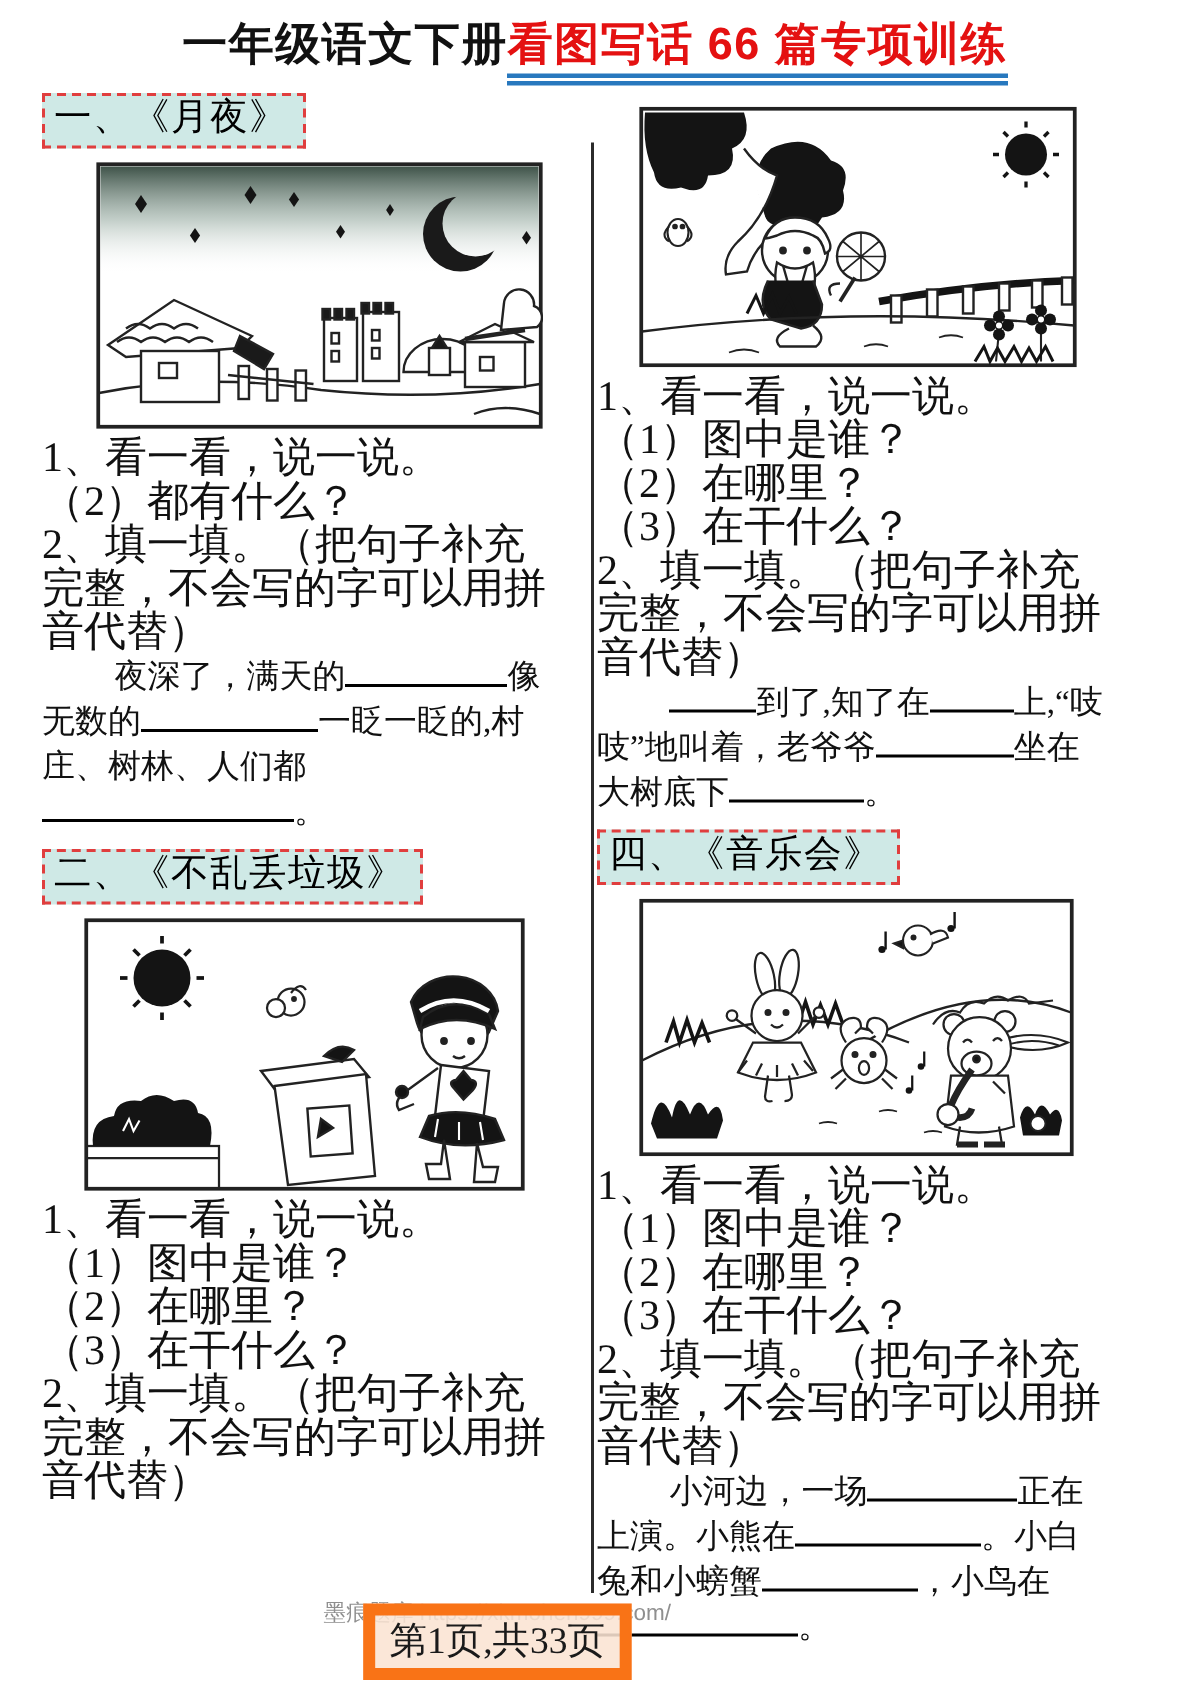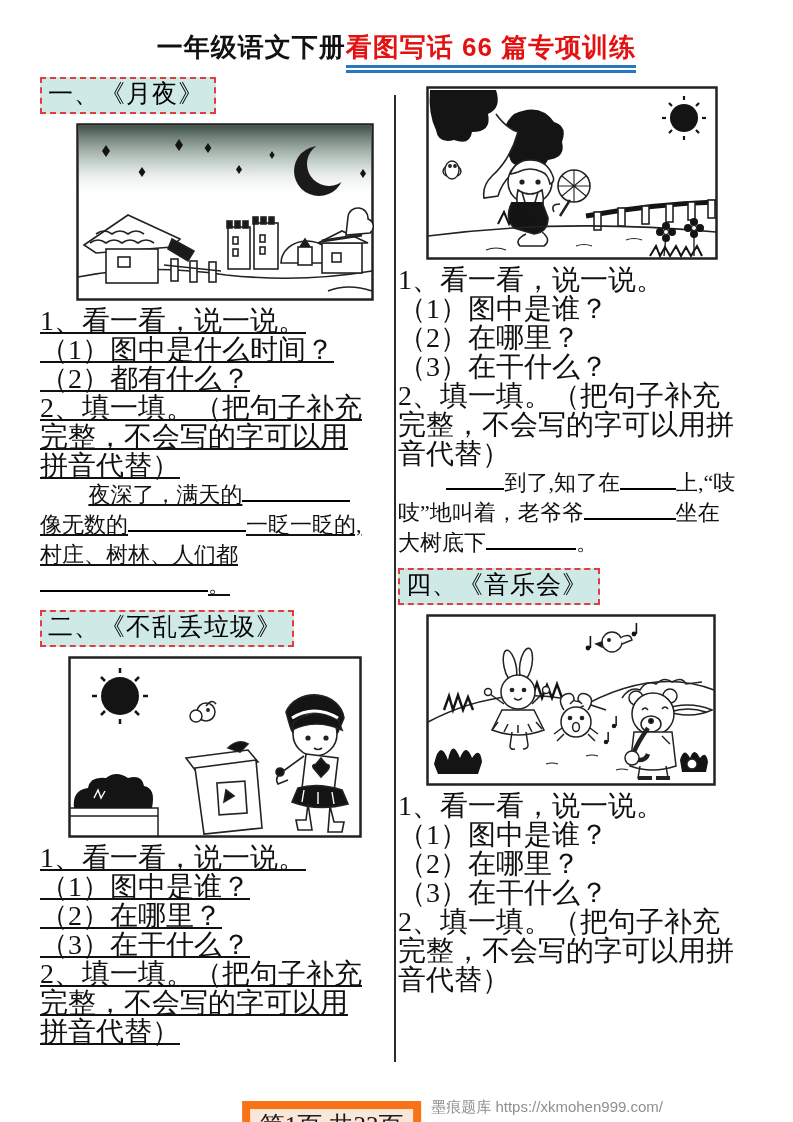--- a/index.html
+++ b/index.html
@@ -1,33 +1,33 @@
 <!DOCTYPE html>
 <html><head>
 <meta charset="utf-8">
 <style>
   * { margin:0; padding:0; box-sizing:border-box; }
   html,body { width:793px; height:1122px; background:#ffffff; overflow:hidden; }
   body { font-family:"Liberation Serif", serif; color:#111; position:relative; }
 
   
   .page-title {
-    text-align:center; margin-top:32px; font-family:"Liberation Sans", sans-serif;
-    font-weight:bold; font-size:26px; letter-spacing:1px; line-height:1.2; white-space:nowrap;
+    text-align:center; margin-top:12px; font-family:"Liberation Sans", sans-serif;
+    font-weight:bold; font-size:30px; letter-spacing:1px; line-height:1.2; white-space:nowrap;
   }
   .title-black { color:#111; }
   .title-red { color:#e41111; position:relative; padding-bottom:3px;
     border-bottom:3px solid #2878be; }
   .title-red::after { content:""; position:absolute; left:0; right:0; bottom:-8px;
     height:3px; background:#2878be; }
 
   
   .columns { display:flex; margin-top:14px; }
   .col { width:368px; }
-  .col-left  { padding-left:40px;text-decoration:underline; }
+  .col-left  { padding-left:28px; }
   .col-right { padding-left:30px; }
   .divider { position:absolute; left:394px; top:95px; height:967px; width:2px; background:#2b2b2b; }
 
   
   .sec-head {
     display:inline-block; background:#cfe9e6; border:2px dashed #e03e3e;
     padding:1px 10px 3px 6px; font-size:25px; line-height:1.15; color:#000;
     font-family:"Liberation Serif", serif; letter-spacing:1px;
   }
 
@@ -40,21 +40,21 @@
   svg { display:block; }
 
   
   .qline { font-size:28px; line-height:29px; }
   .fill  { font-size:22px; line-height:30px; text-indent:2.2em; }
   .blank { display:inline-block; border-bottom:2px solid #000; height:0.95em; vertical-align:baseline; }
   .gap   { display:inline-block; height:0.9em; }
   .sec { margin-bottom:10px; }
 
   
-  .footer { position:absolute; left:0; top:1066px; width:663px; text-align:right;margin-top:32px; }
+  .footer { position:absolute; left:0; top:1066px; width:663px; text-align:center; }
   .site-url { font-family:"Liberation Sans", sans-serif; font-size:15px; color:#8f8f8f; }
   .page-box {
     position:absolute; left:50%; top:3px; transform:translateX(-50%);
     background:rgba(250,228,211,0.88); border:8px solid #f97316;
     font-family:"Liberation Serif", serif; font-size:25px; color:#1a1a1a;
     padding:0px 10px 2px 10px; white-space:nowrap;
   }
 </style>
 </head>
 <body>
@@ -126,21 +126,20 @@
             <rect x="246" y="120" width="40" height="30" fill="#fff"></rect>
             <path d="M242 120 L266 108 L292 120 Z" fill="#fff"></path>
             <path d="M246 118 l40 -6" stroke-width="3"></path>
             <rect x="256" y="130" width="9" height="9"></rect>
             <path d="M272 94 a10 10 0 0 1 20 2 a8 8 0 0 1 2 14 l-24 2 Z" fill="#fff"></path>
             <path d="M252 168 q20 -8 44 0" fill="none"></path>
           </g>
         </svg>
       </div>
       <div class="qline">1、看一看，说一说。</div>
-      <div class="qline">（1）图中是什么时间？</div>
       <div class="qline">（2）都有什么？</div>
       <div class="qline">2、填一填。（把句子补充完整，不会写的字可以用拼音代替）</div>
       <div class="fill"><span>夜深了，满天的</span><span class="blank" style="width: 108px;"></span><span>像无数的</span><span class="blank" style="width: 118px;"></span><span>一眨一眨的,村庄、树林、人们都</span><span class="blank" style="width: 168px;"></span><span>。</span></div>
     </div>
 
     <div class="sec">
       <span class="sec-head">二、《不乱丢垃圾》</span>
       <div class="figure fig-2">
         <svg width="294" height="182" viewBox="0 0 294 182">
           <rect x="1.5" y="1.5" width="291" height="179" fill="#fff" stroke="#222" stroke-width="2.5"></rect>
@@ -362,20 +361,21 @@
             <circle cx="266" cy="150" r="5" fill="#fff" stroke="#222" stroke-width="1.3"></circle>
           </g>
           <path d="M120 150 q6 -2 12 0 M160 142 q6 -2 12 0 M190 156 q6 -2 12 0" stroke="#222" stroke-width="1.2" fill="none"></path>
         </svg>
       </div>
       <div class="qline">1、看一看，说一说。</div>
       <div class="qline">（1）图中是谁？</div>
       <div class="qline">（2）在哪里？</div>
       <div class="qline">（3）在干什么？</div>
       <div class="qline">2、填一填。（把句子补充完整，不会写的字可以用拼音代替）</div>
+      <div class="fill"><span>小河边，一场</span><span class="blank" style="width: 100px;"></span><span>正在上演。小熊在</span><span class="blank" style="width: 124px;"></span><span>。小白兔和小螃蟹</span><span class="blank" style="width: 104px;"></span><span>，小鸟在</span><span class="blank" style="width: 134px;"></span><span>。</span></div>
     </div>
   </div>
 </div>
 
 <div class="footer">
   <div class="site-url">墨痕题库 https://xkmohen999.com/</div>
   <div class="page-box">第1页,共33页</div>
 </div>
 
 </body></html>

